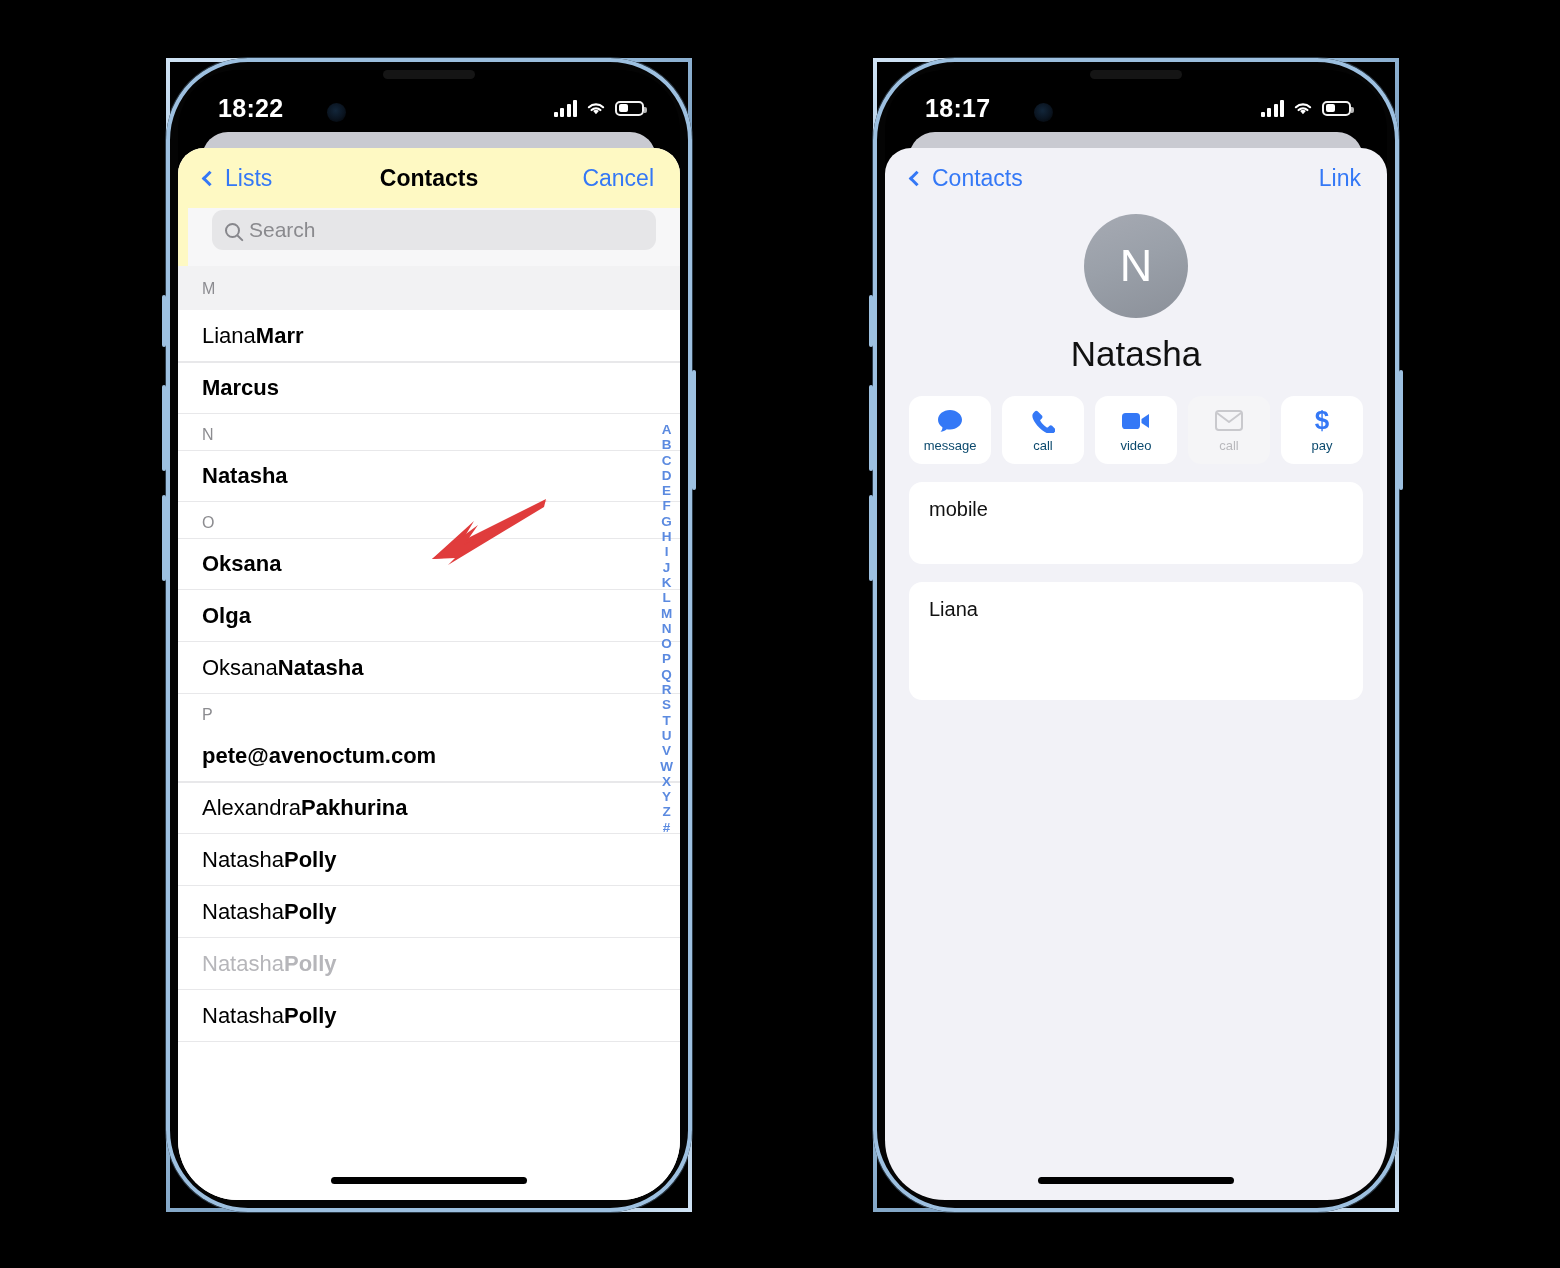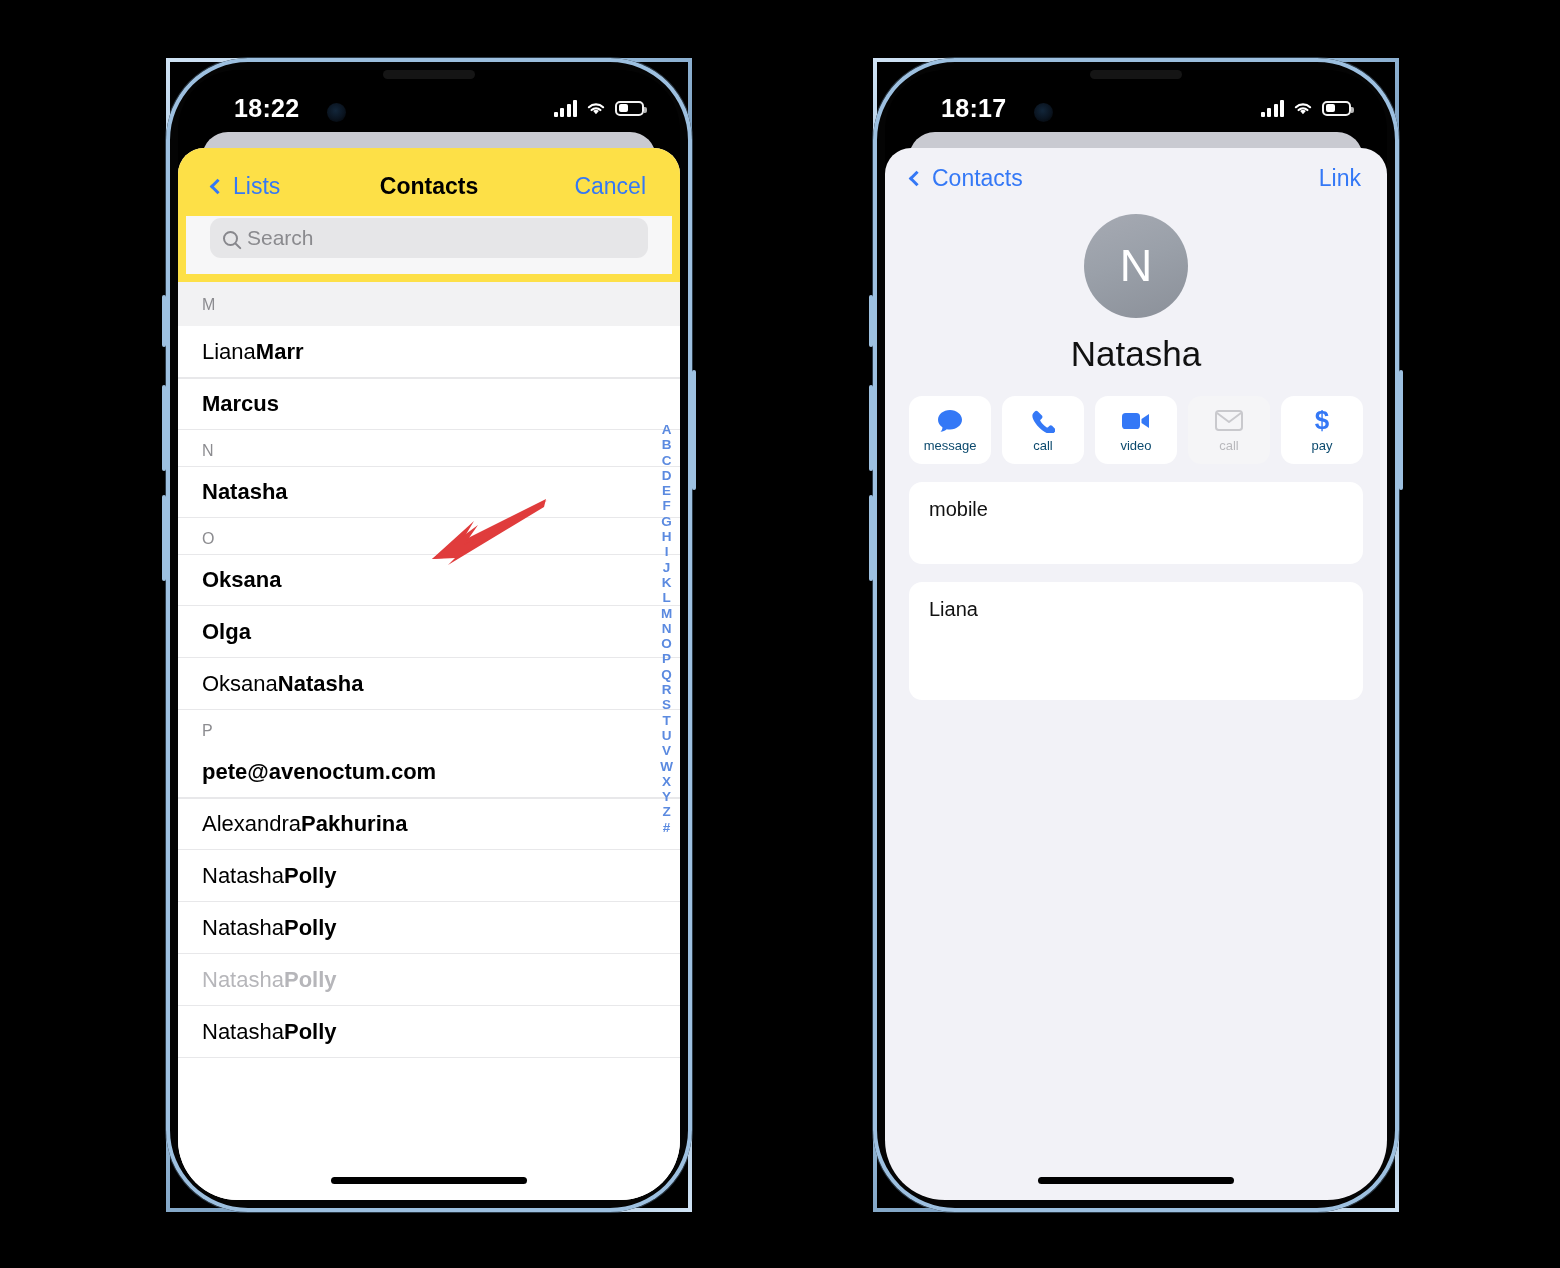--- a/index.html
+++ b/index.html
@@ -61,21 +61,21 @@
   }
   .camera {
     position: absolute; left: 50%; margin-left: -102px; top: 33px;
     width: 19px; height: 19px; border-radius: 50%;
     background: radial-gradient(circle at 45% 40%, #12263a 0%, #0a1420 55%, #000 100%);
     z-index: 42;
   }
 
   
   .statusbar {
-    position: absolute; top: 0; left: 16px; right: 0; height: 62px;
+    position: absolute; top: 0; left: 0; right: 0; height: 62px;
     z-index: 35; color: #fff;
     display: flex; align-items: center; justify-content: space-between;
     padding: 14px 36px 0 40px;
   }
   .clock { font-size: 25px; font-weight: bold; letter-spacing: 0.3px; }
   .status-right { display: flex; align-items: center; gap: 8px; }
   .bars { display: flex; align-items: flex-end; gap: 2.5px; height: 17px; }
   .bars i { display: block; width: 4px; background: #fff; border-radius: 1px; }
   .bars i:nth-child(1) { height: 5px; }
   .bars i:nth-child(2) { height: 9px; }
@@ -96,39 +96,39 @@
     position: absolute; left: 24px; right: 24px; top: 62px; height: 70px;
     background: #c9cad1; border-radius: 26px 26px 0 0; z-index: 10;
   }
 
   
   .sheet {
     position: absolute; left: 0; right: 0; top: 78px; bottom: 0;
     background: #ffffff; border-radius: 26px 26px 0 0; overflow: hidden; z-index: 20;
     display: flex; flex-direction: column;
   }
-  .sheet-head { background: #fde047; padding: 8px; }
+  .sheet-head { background: #fef9c3; padding: 0; }
   .navbar {
     height: 60px; display: flex; align-items: center; padding: 0 26px;
     position: relative;
   }
   .nav-left, .nav-right { display: flex; align-items: center; color: #3478f6; font-size: 23px; }
   .nav-left { gap: 3px; cursor: pointer; }
   .nav-right { margin-left: auto; cursor: pointer; }
   .chev {
     display: inline-block; width: 11px; height: 11px;
     border-left: 3.4px solid #3478f6; border-bottom: 3.4px solid #3478f6;
     transform: rotate(45deg); margin-right: 7px; margin-top: 1px;
   }
   .nav-title {
     position: absolute; left: 0; right: 0; text-align: center;
     font-size: 23px; font-weight: bold; color: #000;
     pointer-events: none;
   }
-  .searchwrap { padding: 2px 24px 16px 24px; background: #f7f7f8; }
+  .searchwrap { padding: 2px 24px 16px 24px; background: #f7f7f8; margin-left: 10px; }
   .searchbox {
     height: 40px; background: #e6e6e8; border-radius: 11px;
     display: flex; align-items: center; gap: 9px; padding: 0 13px;
     cursor: text;
   }
   .searchbox .mag {
     width: 15px; height: 15px; border: 2.3px solid #87878c; border-radius: 50%;
     position: relative; flex: none;
   }
   .searchbox .mag::after {

